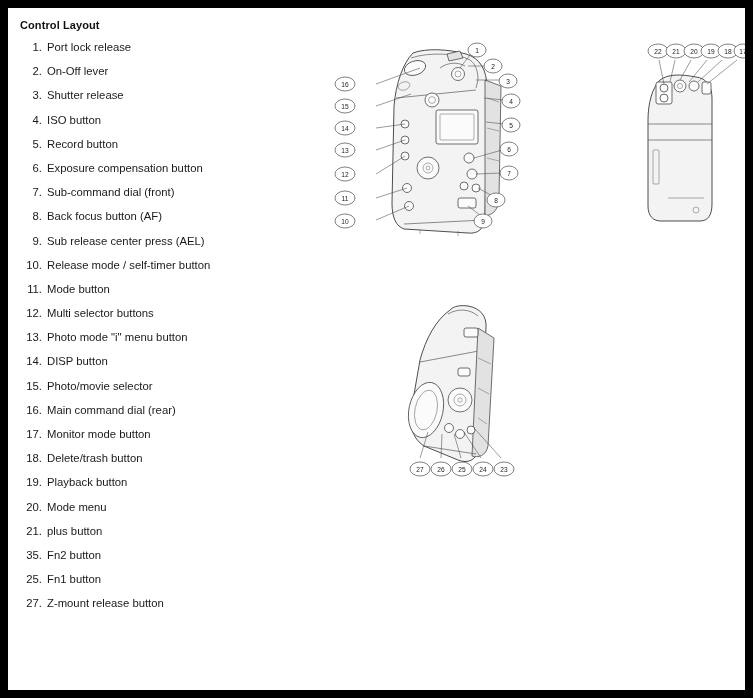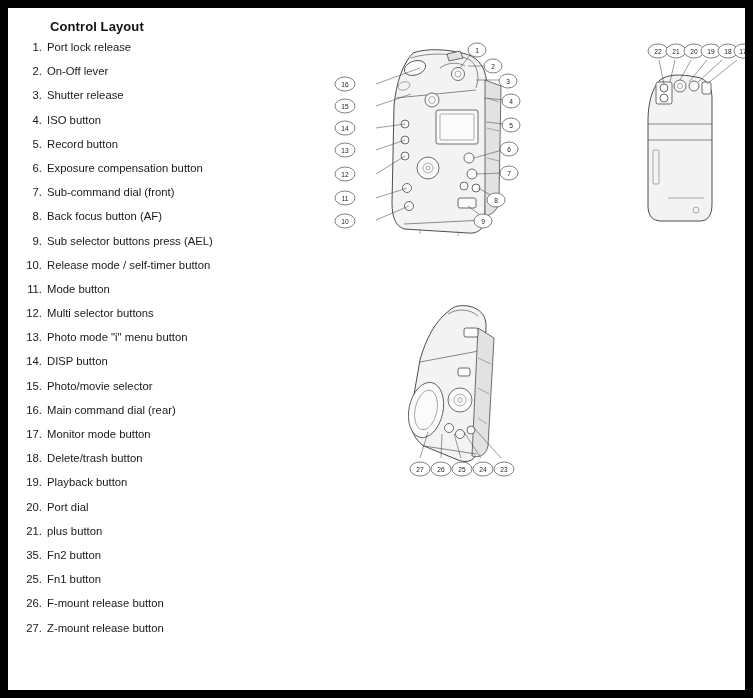--- a/index.html
+++ b/index.html
@@ -19,25 +19,24 @@
     top: 8px;
     width: 737px;
     height: 682px;
     background: #ffffff;
     overflow: hidden;
   }
   #title {
     position: absolute;
     left: 12px;
     top: 11px;
-    font-size: 13px;
+    font-size: 11px;
     font-weight: bold;
     color: #111;
     letter-spacing: 0.1px;
-    margin-left: 30px;
   }
   #list {
     position: absolute;
     left: 8px;
     top: 33px;
     width: 300px;
   }
   .row {
     display: flex;
     align-items: baseline;
@@ -114,21 +113,21 @@
     <div class="row">
         <span class="num">7.</span>
         <span class="lbl">Sub-command dial (front)</span>
       </div>
     <div class="row">
         <span class="num">8.</span>
         <span class="lbl">Back focus button (AF)</span>
       </div>
     <div class="row">
         <span class="num">9.</span>
-        <span class="lbl">Sub selector buttons press (AEL)</span>
+        <span class="lbl">Sub release center press (AEL)</span>
       </div>
     <div class="row">
         <span class="num">10.</span>
         <span class="lbl">Release mode / self-timer button</span>
       </div>
     <div class="row">
         <span class="num">11.</span>
         <span class="lbl">Mode button</span>
       </div>
     <div class="row">
@@ -158,37 +157,33 @@
     <div class="row">
         <span class="num">18.</span>
         <span class="lbl">Delete/trash button</span>
       </div>
     <div class="row">
         <span class="num">19.</span>
         <span class="lbl">Playback button</span>
       </div>
     <div class="row">
         <span class="num">20.</span>
-        <span class="lbl">Port dial</span>
+        <span class="lbl">Mode menu</span>
       </div>
     <div class="row">
         <span class="num">21.</span>
         <span class="lbl">plus button</span>
       </div>
     <div class="row">
         <span class="num">35.</span>
         <span class="lbl">Fn2 button</span>
       </div>
     <div class="row">
         <span class="num">25.</span>
         <span class="lbl">Fn1 button</span>
-      </div>
-    <div class="row">
-        <span class="num">26.</span>
-        <span class="lbl">F-mount release button</span>
       </div>
     <div class="row">
         <span class="num">27.</span>
         <span class="lbl">Z-mount release button</span>
       </div>
   </div>
 
   <div id="art">
     <svg width="437" height="470" viewBox="0 0 437 470">
 

